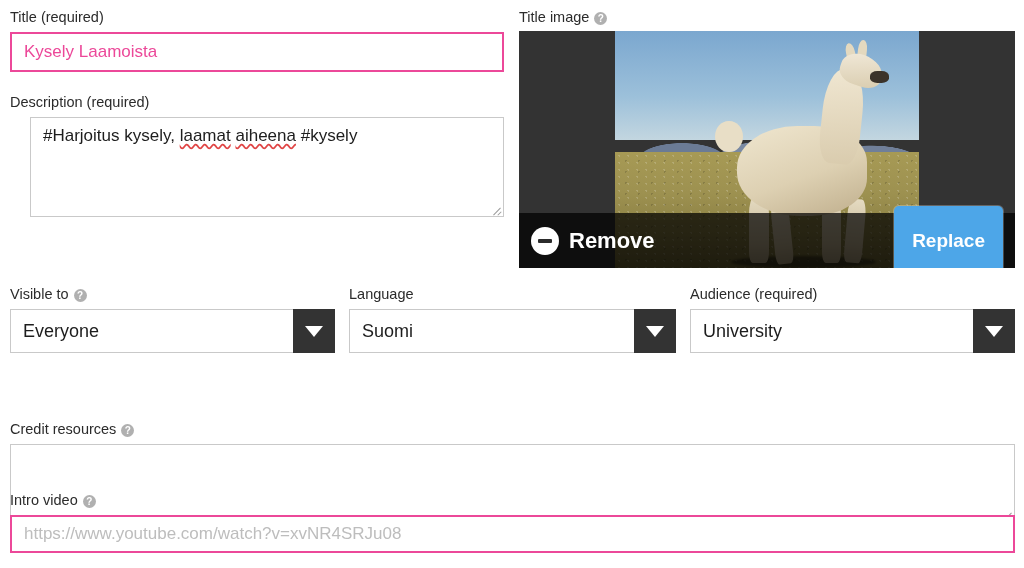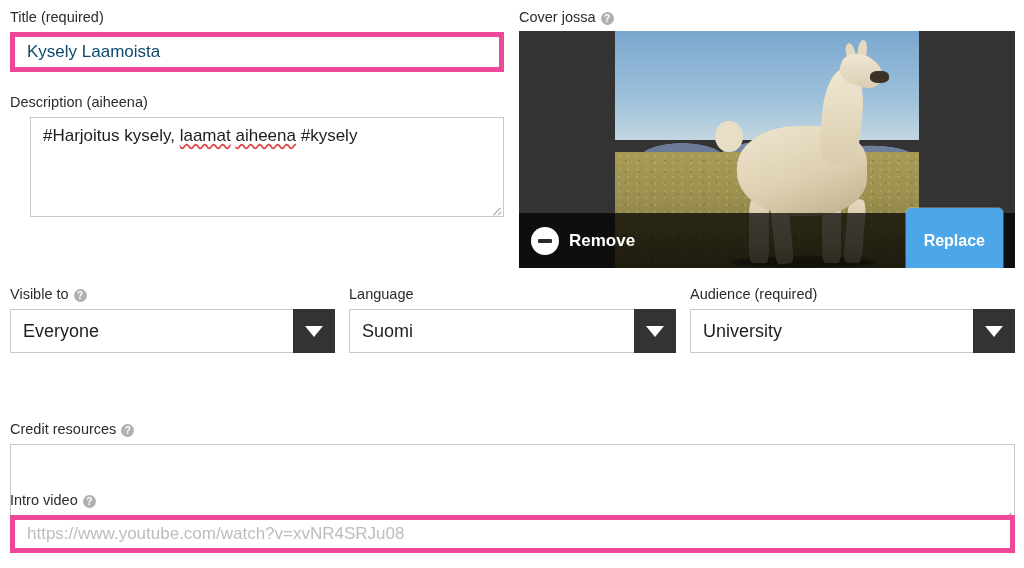--- a/index.html
+++ b/index.html
@@ -35,24 +35,24 @@
     display: inline-block;
     flex: none;
     position: relative;
     top: 1px;
   }
 
   
   .text-input {
     width: 100%;
     background: #ffffff;
-    border: 5px solid #ec4899;
+    border: 2px solid #ec4899;
     font-family: "Liberation Sans", sans-serif;
     font-size: 17px;
-    color: #0c4a6e;
+    color: #ec4899;
     padding: 6px 12px;
     outline: none;
   }
   .text-input::placeholder { color: #bdbdbd; }
 
   .textarea-wrap { position: relative; }
   .textarea {
     width: 100%;
     background: #ffffff;
     border: 1px solid #c9c9c9;
@@ -257,28 +257,28 @@
     flex: none;
   }
   .minus-icon span {
     display: block;
     width: 14px; height: 4px;
     background: #2b2b2b;
     border-radius: 1px;
   }
   .remove-label {
     color: #ffffff;
-    font-size: 17px;
+    font-size: 22px;
     font-weight: bold;
   }
   .replace-btn {
     margin-left: auto;
     background: #4da6e8;
     color: #ffffff;
-    font-size: 16px;
+    font-size: 19px;
     font-weight: bold;
     border: none;
     border-radius: 5px;
     padding: 24px 18px;
     cursor: pointer;
     font-family: "Liberation Sans", sans-serif;
     box-shadow: 0 0 0 1px rgba(255,255,255,.25);
   }
 </style>
 </head>
@@ -290,32 +290,32 @@
     <div class="field-label">
       <span>Title (required)</span>
     </div>
     <div style="margin-top:6px;">
       <input class="text-input" style="height: 40px;" value="Kysely Laamoista">
     </div>
   </div>
 
   <div style="position:absolute;left:10px;top:93px;width:494px;">
     <div class="field-label">
-      <span>Description (aiheena)</span>
+      <span>Description (required)</span>
     </div>
     <div class="textarea-wrap" style="margin-top:6px;margin-left:20px;">
       <textarea class="textarea" style="height: 100px; color: transparent; caret-color: rgb(29, 29, 29);">#Harjoitus kysely, jossa aiheena #laamat</textarea>
       <div class="desc-text"><span>#Harjoitus kysely, </span><span class="sq">laamat</span><span> </span><span class="sq">aiheena</span><span> #kysely</span></div>
       <div class="resize-grip"></div>
     </div>
   </div>
 
   <div style="position:absolute;left:519px;top:8px;">
     <div class="field-label">
-      <span>Cover jossa</span>
+      <span>Title image</span>
       <span class="help-icon">?</span>
     </div>
   </div>
 
   <div class="cover-frame">
     <div class="cover-photo">
       <div class="sky"></div>
       <div class="mountains"></div>
       <div class="ground"></div>
       <div class="ground-speck"></div>

